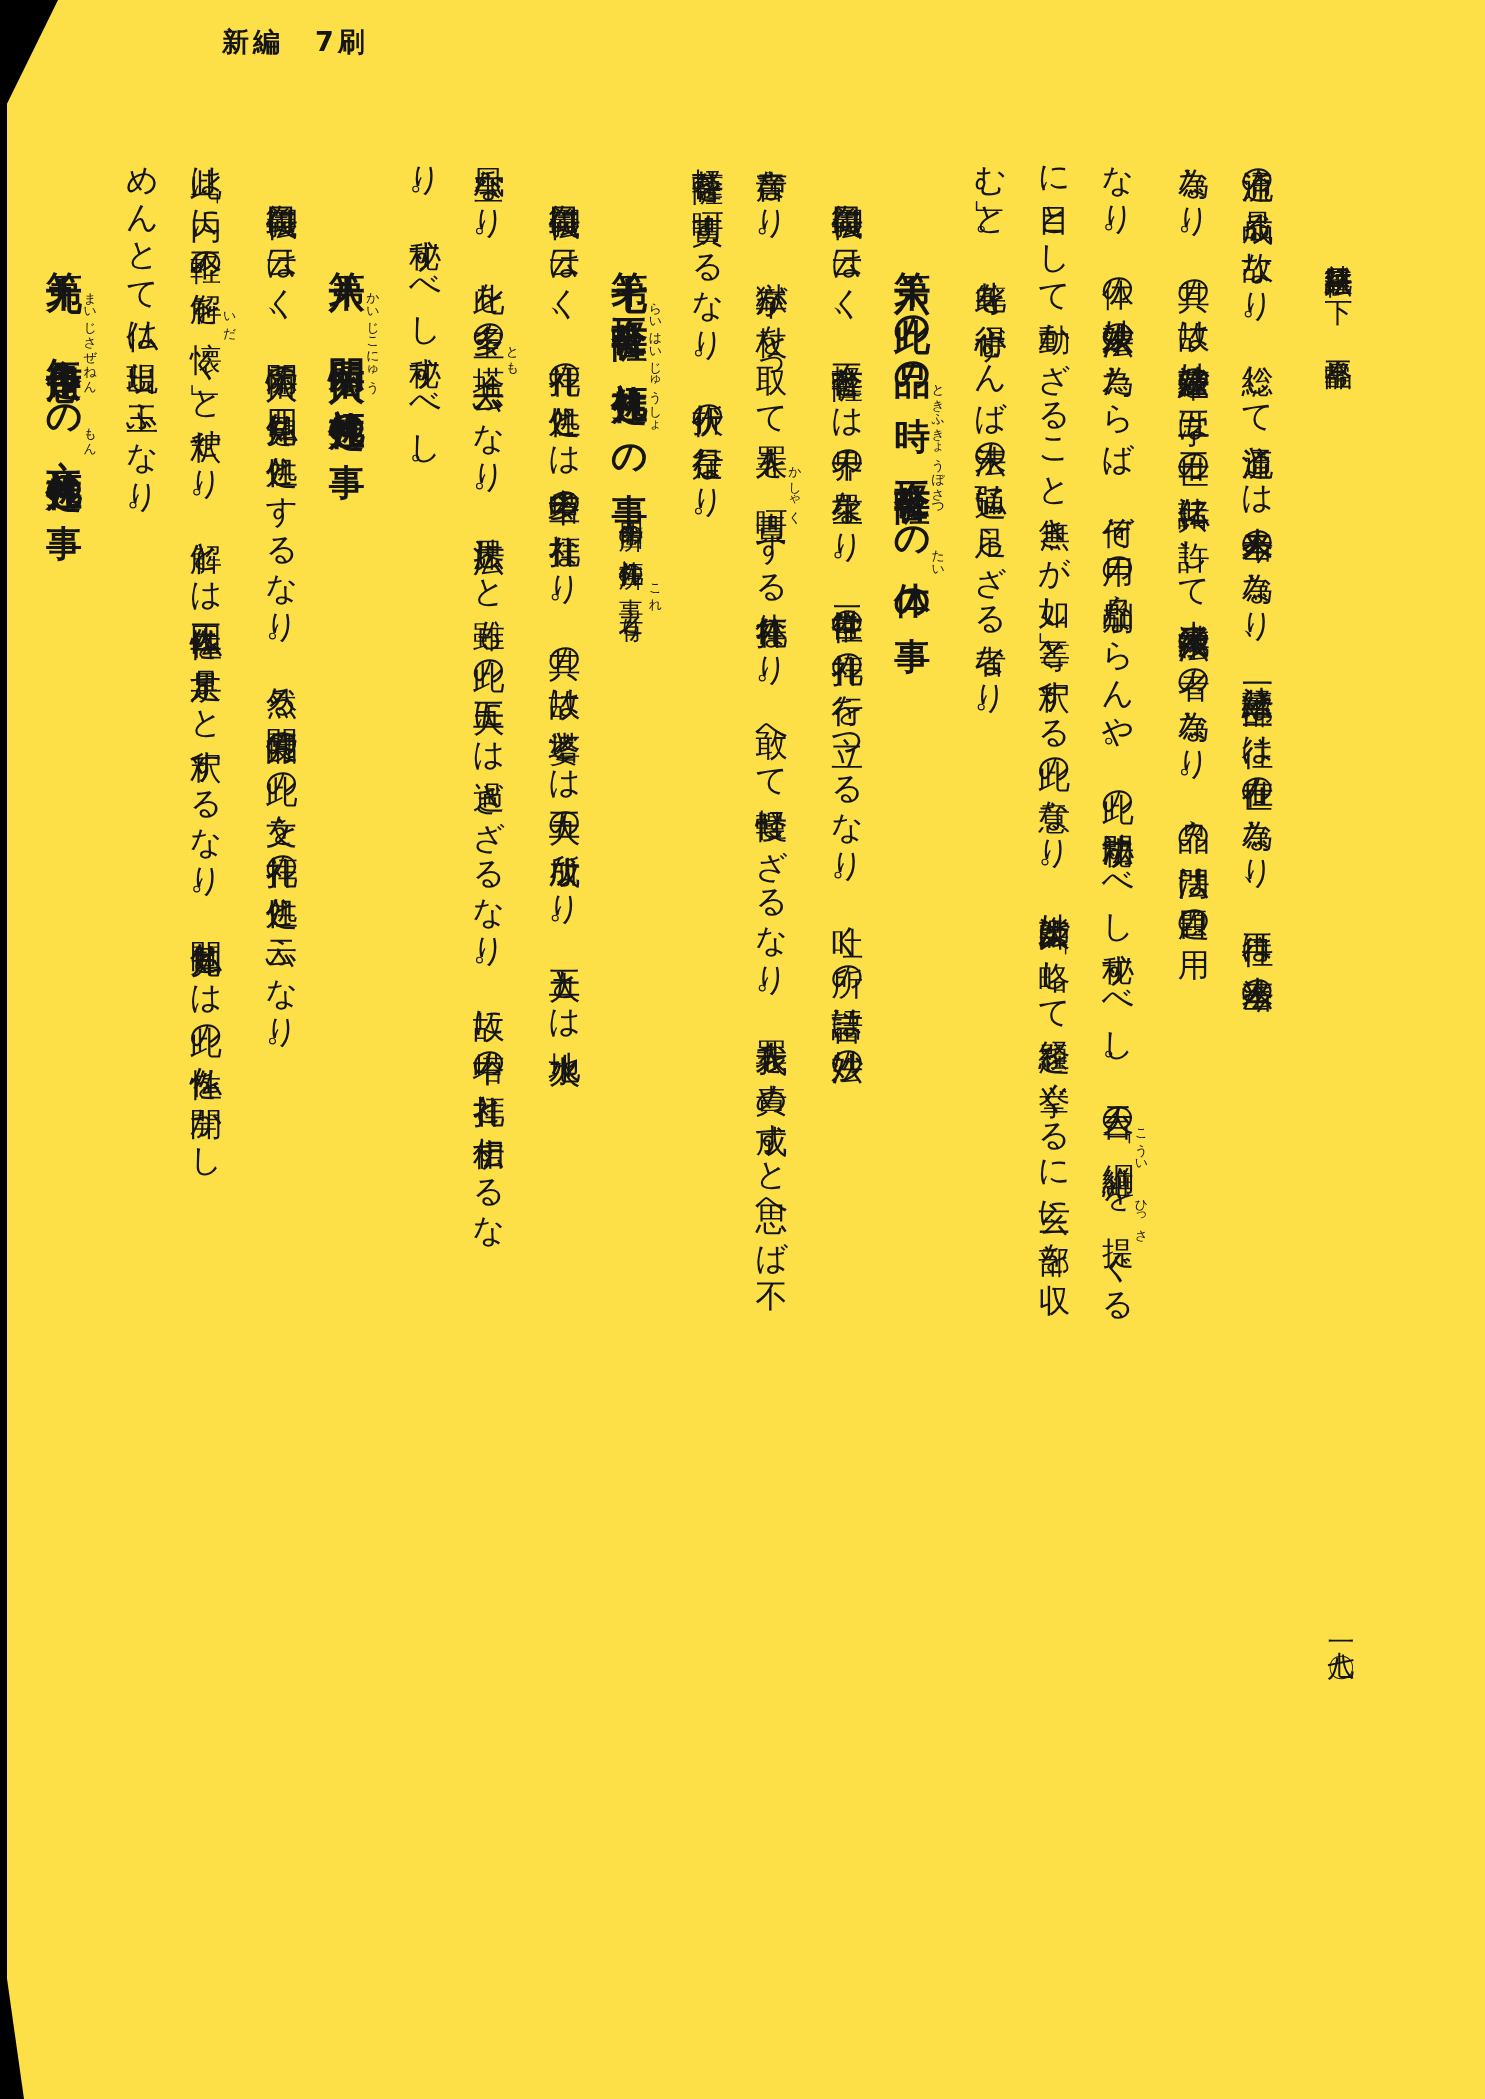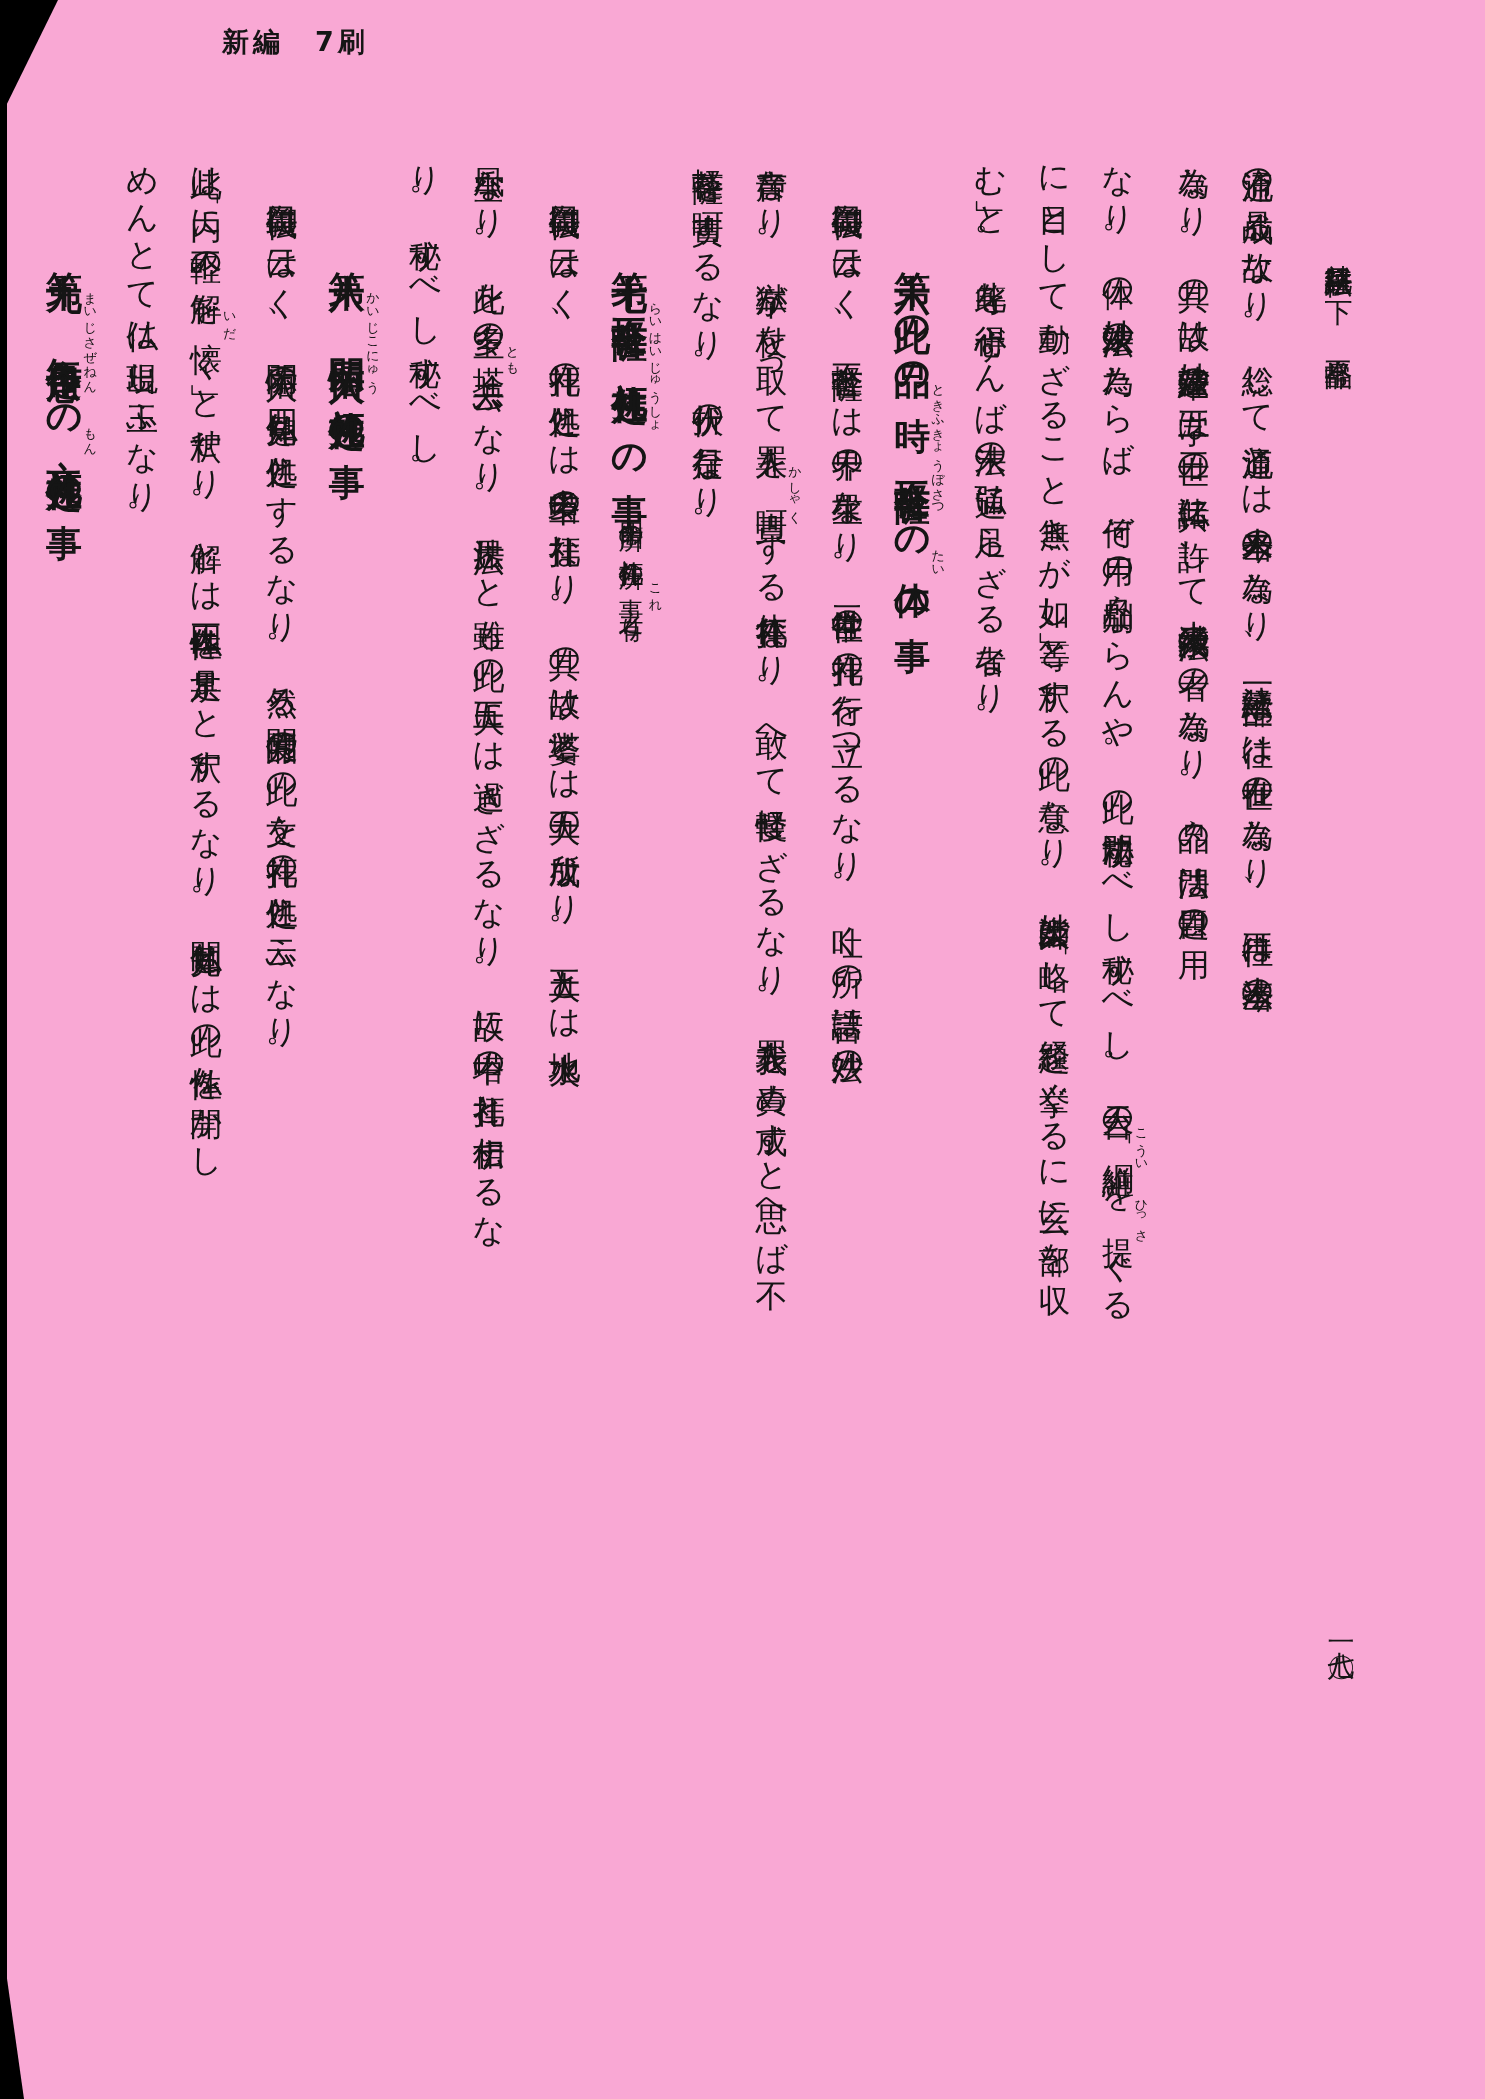--- a/index.html
+++ b/index.html
@@ -1,20 +1,20 @@
 <!DOCTYPE html>
 <html lang="ja"><head>
 <meta charset="utf-8">
 <style>
   html, body { margin: 0; padding: 0; background: #ffffff; }
   .sheet {
     position: relative;
     width: 1485px;
     height: 2099px;
-    background: #f9a8d4;
+    background: #fde047;
     overflow: hidden;
     font-family: "DejaVu Serif", "Liberation Serif", serif;
     color: #151515;
   }
   
   .scan-corner {
     position: absolute; left: 0; top: 0;
     width: 0; height: 0;
     border-top: 118px solid #000;
     border-right: 58px solid transparent;

